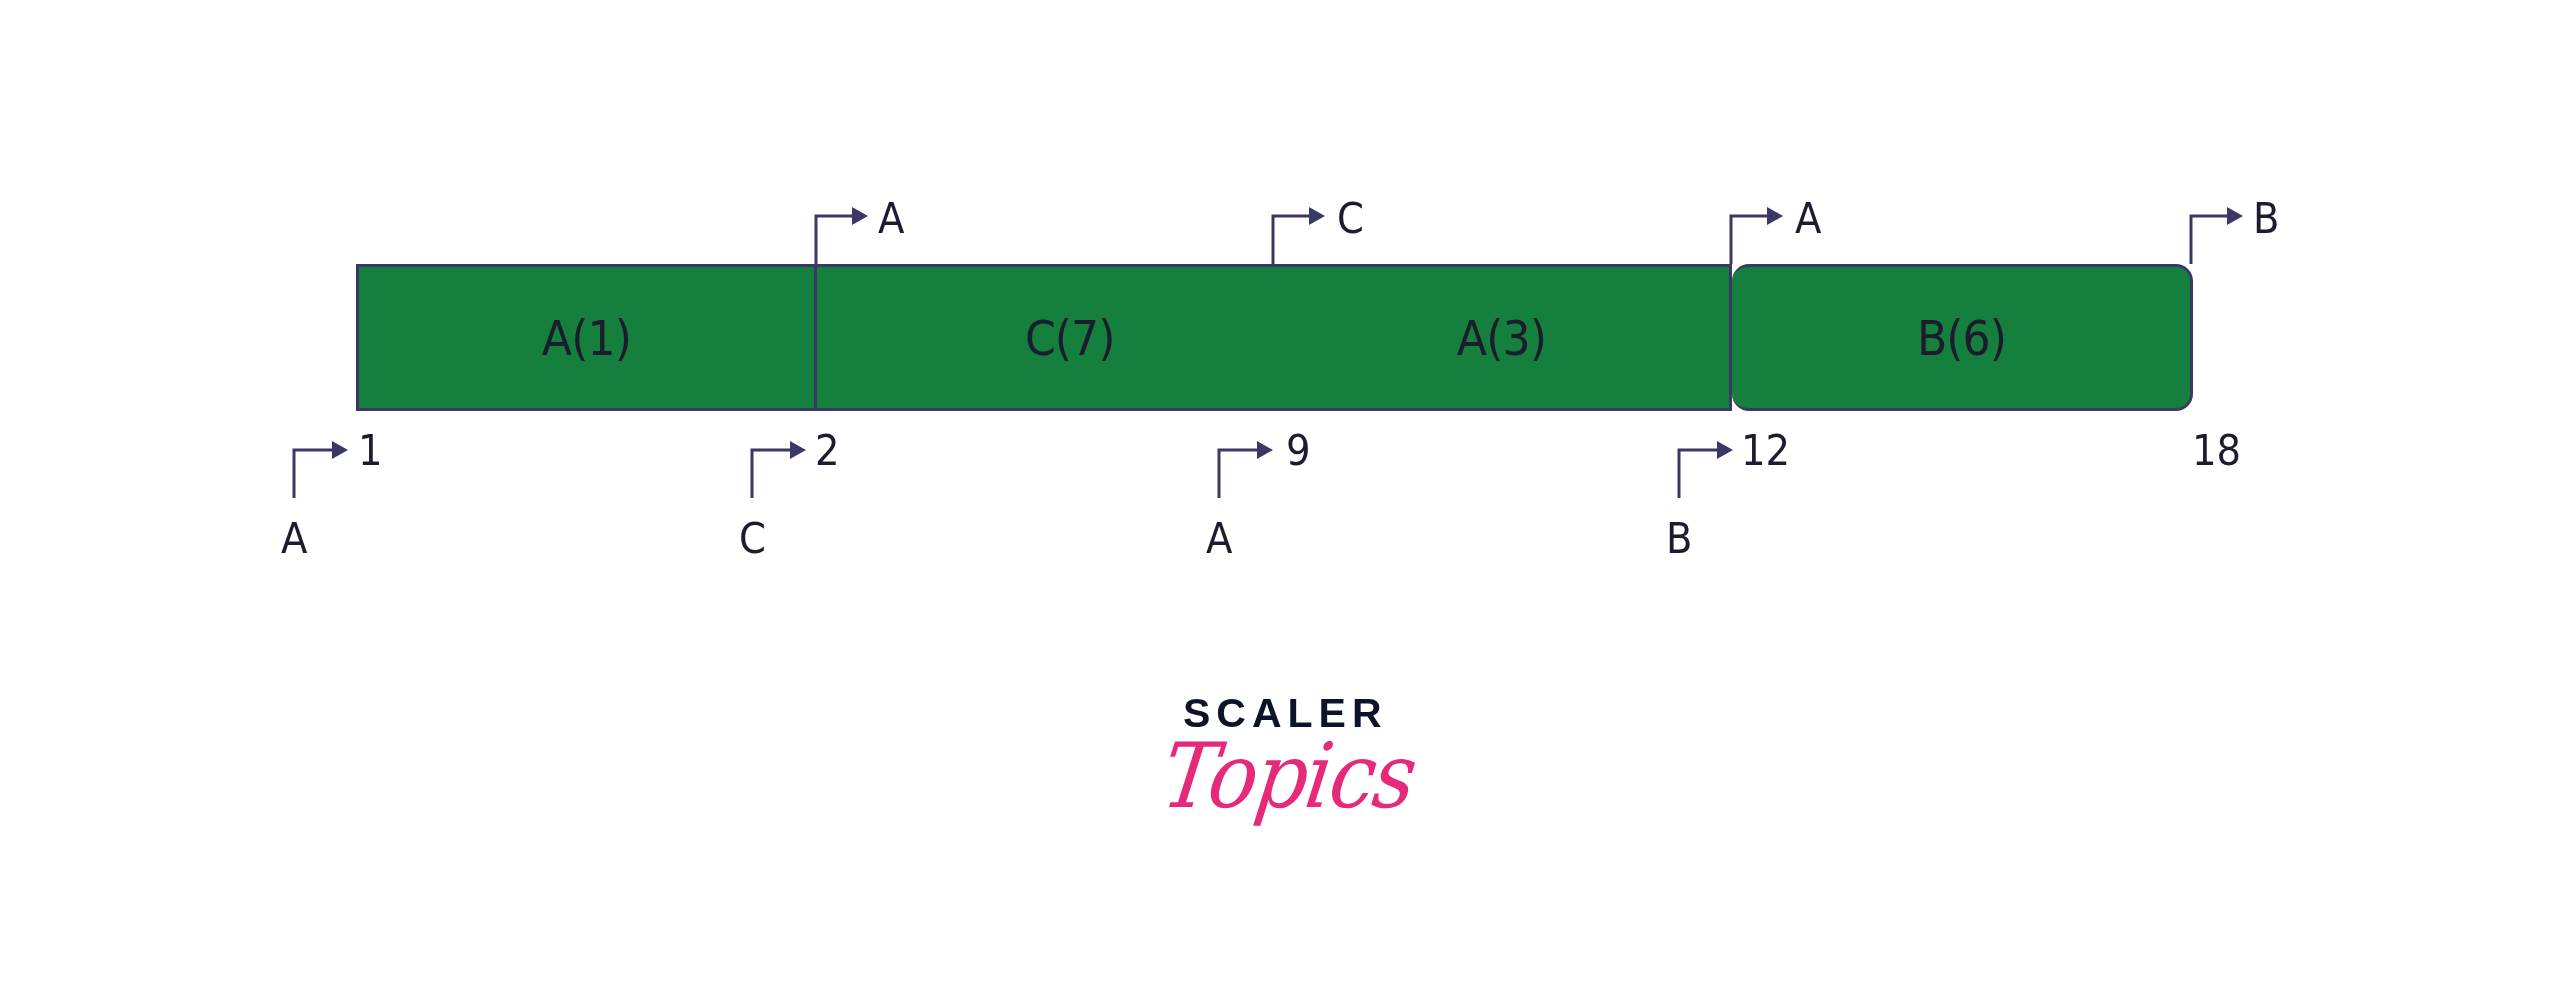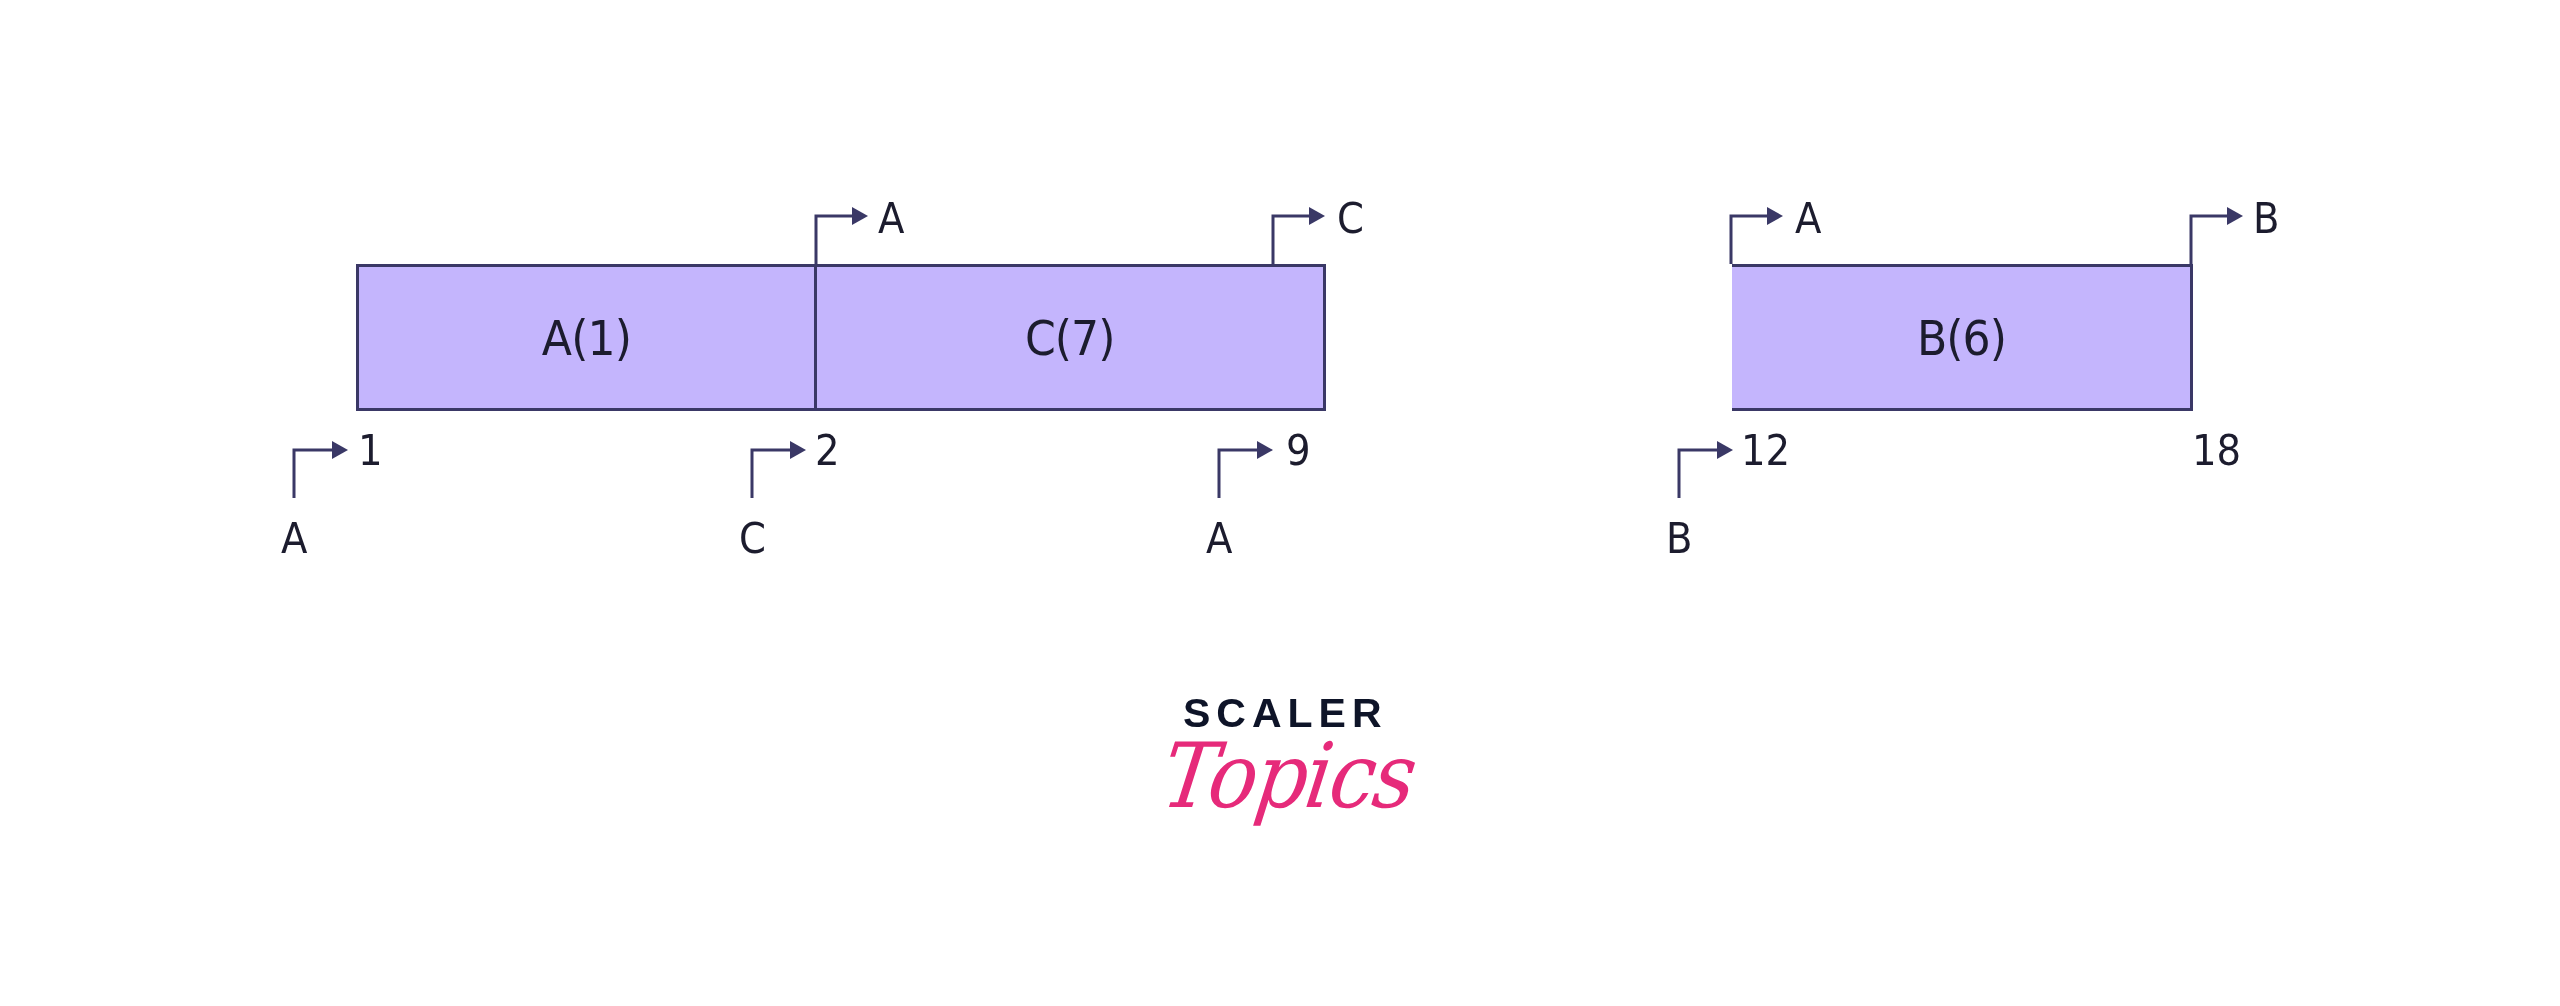--- a/index.html
+++ b/index.html
@@ -1,20 +1,20 @@
 <!DOCTYPE html>
 <html><head>
   <meta charset="utf-8">
   <style>
     html, body { margin: 0; padding: 0; background: #ffffff; }
     body { width: 2560px; height: 1006px; position: relative; overflow: hidden;
            font-family: "DejaVu Sans", "Liberation Sans", sans-serif; color: #1c1c2e; }
     .canvas { position: absolute; left: 0; top: 0; width: 2560px; height: 1006px; }
     .seg { position: absolute; top: 264px; height: 147px; box-sizing: border-box;
-           background: #c4b5fd; border: 3px solid #3a3866; border-left-width: 0;
+           background: #15803d; border: 3px solid #3a3866; border-left-width: 0;
            display: flex; align-items: center; justify-content: center; }
     .seg.first { border-left-width: 3px; }
     .seg-label { font-size: 48px; letter-spacing: -1px; color: #1c1c2e; transform: scaleX(0.92); }
     .lbl { position: absolute; font-size: 42px; line-height: 1; color: #1c1c2e; transform: scaleX(0.92); transform-origin: left top; }
     svg.arrows { position: absolute; left: 0; top: 0; }
     .logo { position: absolute; left: 1150px; top: 685px; width: 260px; height: 200px; text-align: right; }
     .logo-scaler { position: absolute; left: 33px; top: 8px; font-family: "Liberation Sans", sans-serif;
                    font-weight: bold; font-size: 41px; letter-spacing: 6px; color: #0e1428; line-height: 1; }
     .logo-topics { position: absolute; left: 20px; top: 46px; font-family: "DejaVu Serif", serif;
                    font-style: italic; font-size: 90px; color: #e62a7a; line-height: 1;
@@ -24,21 +24,24 @@
 <body>
 
 <div class="canvas">
 
   <div class="seg first" style="left:356px; width:461px;">
     <span class="seg-label">A(1)</span>
   </div>
   <div class="seg" style="left:817px; width:509px;">
     <span class="seg-label">C(7)</span>
   </div>
-  <div class="seg" style="left:1732px; width:461px;">
+  <div class="seg" style="left:1274px; width:458px;">
+    <span class="seg-label">A(3)</span>
+  </div>
+  <div class="seg" style="left:1732px; width:461px;border-radius:17px;">
     <span class="seg-label">B(6)</span>
   </div>
 
   <svg class="arrows" width="2560" height="1006">
     <g stroke="#3a3866" stroke-width="3" fill="none">
 
       <polyline points="816,264 816,216 854,216"></polyline>
       <polyline points="1273,264 1273,216 1311,216"></polyline>
       <polyline points="1731,264 1731,216 1769,216"></polyline>
       <polyline points="2191,264 2191,216 2229,216"></polyline>

